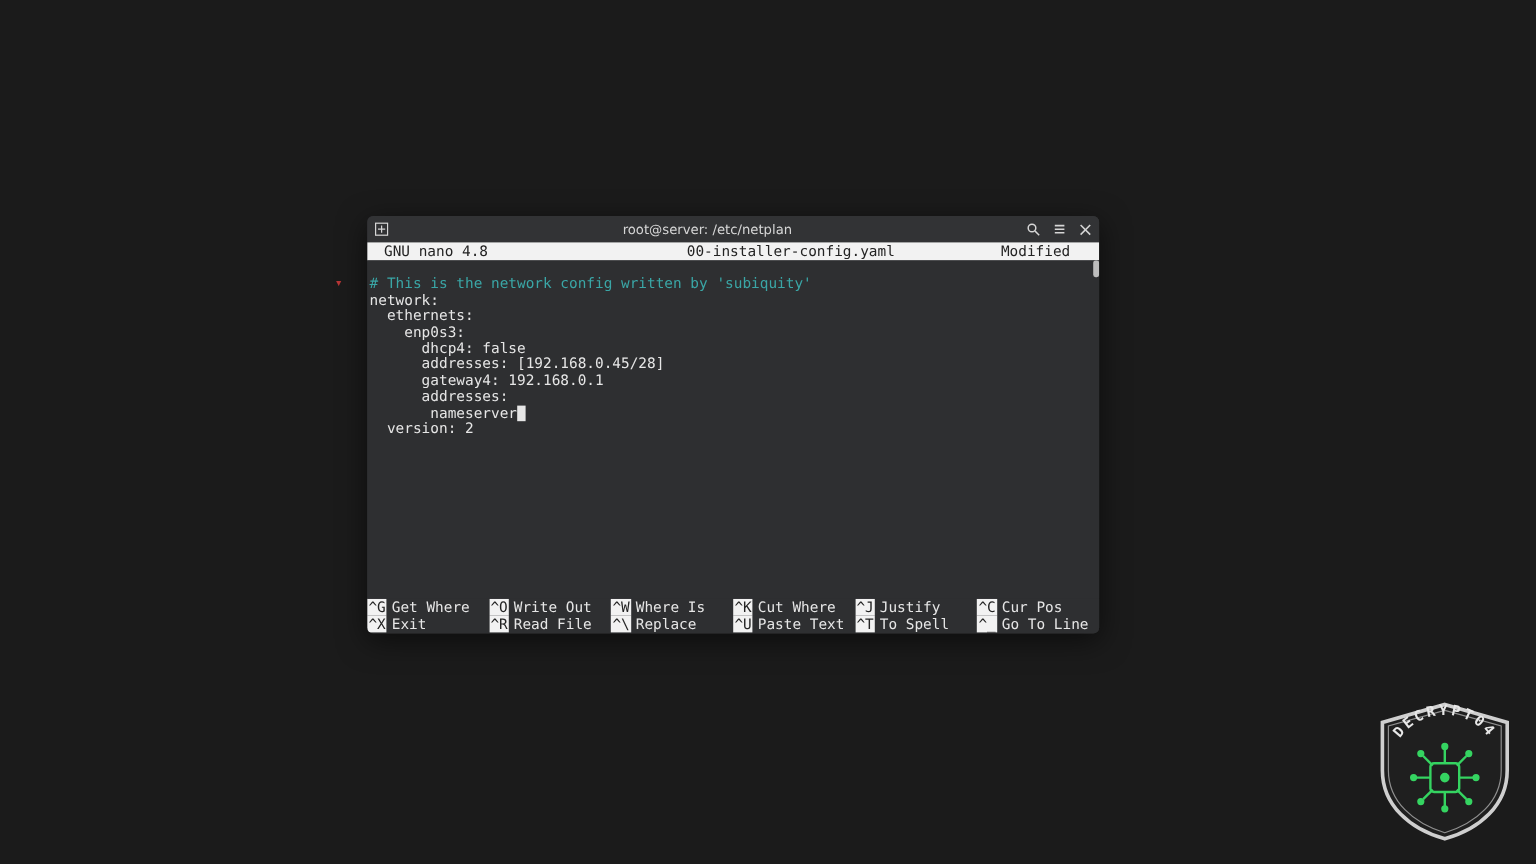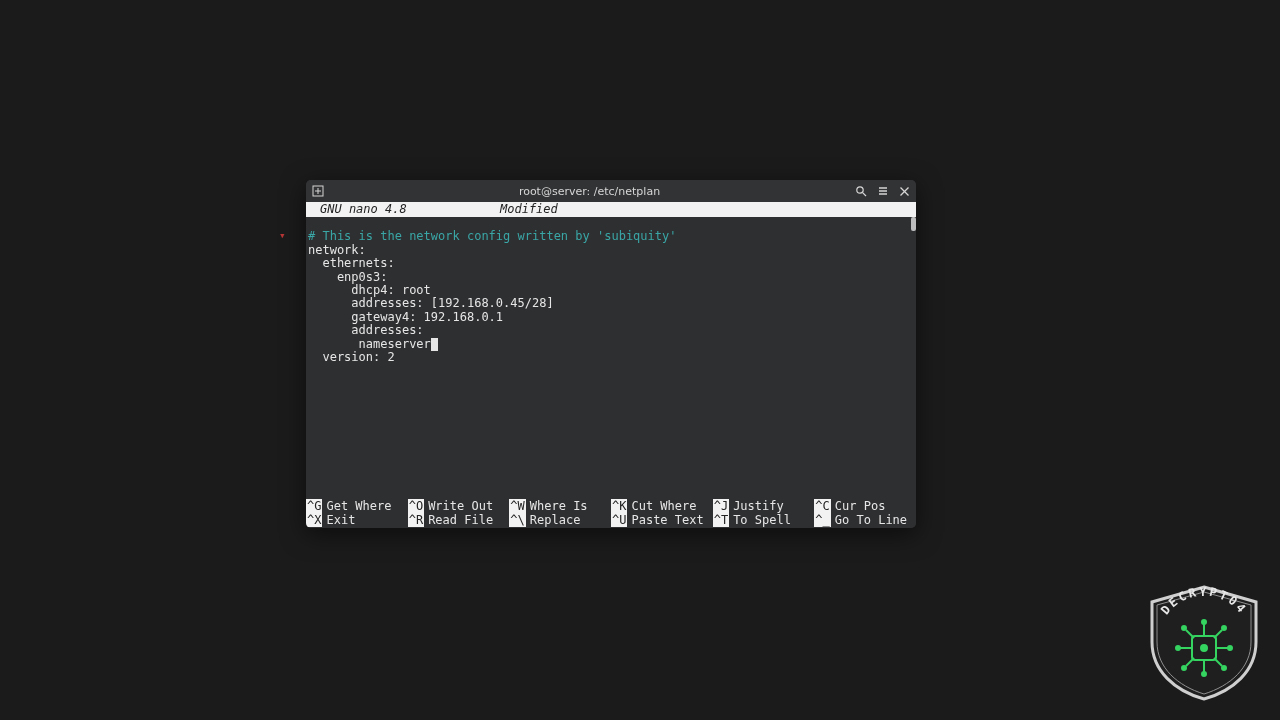--- a/index.html
+++ b/index.html
@@ -49,25 +49,24 @@
   
   .nano-head {
     height: 15px;
     background: #f2f2f2;
     color: #232323;
     display: flex;
     font-size: 12px;
     line-height: 15px;
     padding: 0 8px 0 14px;
     white-space: pre;
-    font-style: italic;
   }
   .nano-head .h-left  { width: 180px; text-align: left; }
   .nano-head .h-mid   { flex: 1; text-align: center; }
-  .nano-head .h-right { width: 90px; text-align: left; }
+  .nano-head .h-right { width: 90px; text-align: center; }
 
   
   .editor {
     flex: 1;
     background: #2e2f31;
     color: #e6e6e6;
     font-size: 12px;
     line-height: 13.4px;
     padding: 0 2px 0 2px;
     white-space: pre;
@@ -165,29 +164,30 @@
         <svg width="11" height="11" viewBox="0 0 11 11">
           <line x1="1.5" y1="1.5" x2="9.5" y2="9.5" stroke="#d6d6d6" stroke-width="1.3"></line>
           <line x1="9.5" y1="1.5" x2="1.5" y2="9.5" stroke="#d6d6d6" stroke-width="1.3"></line>
         </svg>
       </span>
     </div>
   </div>
 
   <div class="nano-head">
     <span class="h-left">GNU nano 4.8</span>
+    <span class="h-mid">00-installer-config.yaml</span>
     <span class="h-right">Modified</span>
   </div>
 
   <div class="editor">
 <span class="comment"># This is the network config written by 'subiquity'</span>
 <span>network:</span>
 <span>  ethernets:</span>
 <span>    enp0s3:</span>
-<span>      dhcp4: root</span>
+<span>      dhcp4: false</span>
 <span>      addresses: [192.168.0.45/28]</span>
 <span>      gateway4: 192.168.0.1</span>
 <span>      addresses:</span>
 <span>       nameserver</span><span class="cursor"></span>
 <span>  version: 2</span>
     <div class="scrollbar"></div>
   </div>
 
   <div class="nano-foot">
     <div class="foot-row">

